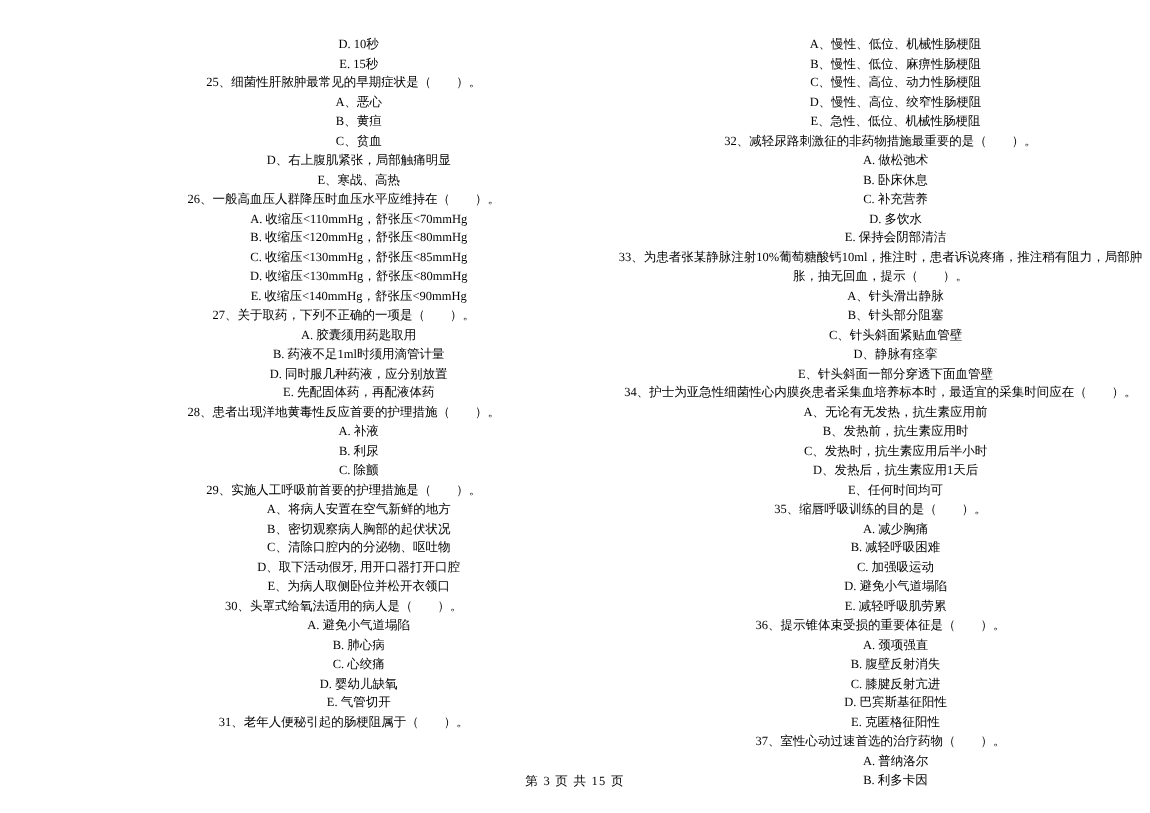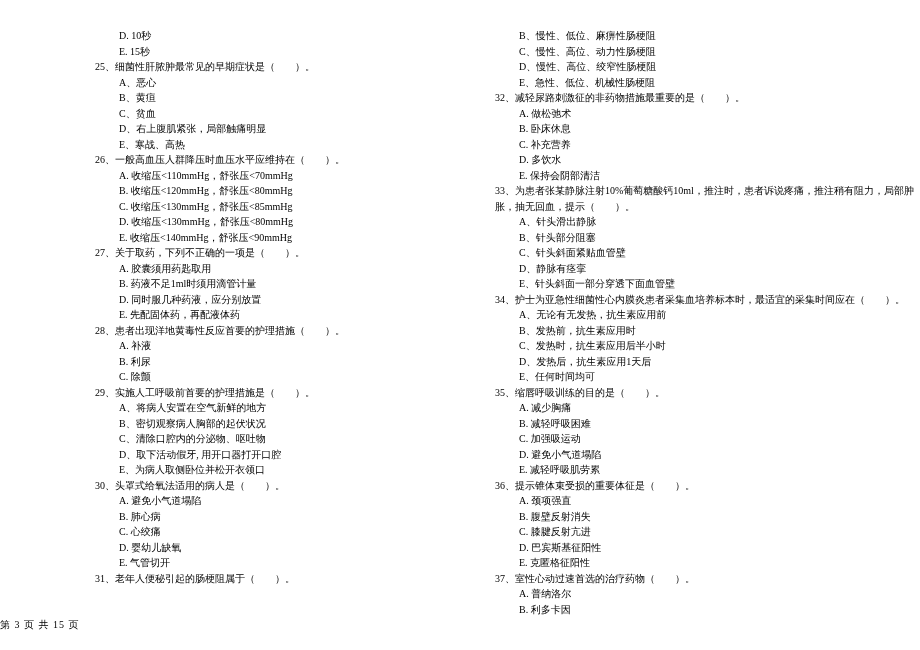--- a/index.html
+++ b/index.html
@@ -14,40 +14,42 @@
       overflow: hidden;
     }
     .page-content {
       display: flex;
       padding: 28px 60px 30px 95px;
       gap: 40px;
     }
     .column {
       flex: 1;
       line-height: 1.55;
+      text-align: center;
     }
     .column-left { flex: 0 0 360px; }
     .column-right { flex: 1; }
     .option-line {
       padding-left: 24px;
       white-space: nowrap;
     }
     .question-line {
       padding-left: 0;
       white-space: nowrap;
     }
     .question-line-indent {
       padding-left: 0;
       white-space: nowrap;
     }
     .footer {
       position: absolute;
       bottom: 18px;
       left: 0;
       right: 0;
+      text-align: center;
       font-size: 10px;
       letter-spacing: 1px;
       font-family: Liberation Serif, serif;
     }
   </style>
 </head>
 <body>
 
 <div class="page-content">
   <div class="column column-left" id="col-left">
@@ -82,20 +84,21 @@
       <div class="option-line">E、为病人取侧卧位并松开衣领口</div>
       <div class="question-line">30、头罩式给氧法适用的病人是（　　）。</div>
       <div class="option-line">A. 避免小气道塌陷</div>
       <div class="option-line">B. 肺心病</div>
       <div class="option-line">C. 心绞痛</div>
       <div class="option-line">D. 婴幼儿缺氧</div>
       <div class="option-line">E. 气管切开</div>
       <div class="question-line">31、老年人便秘引起的肠梗阻属于（　　）。</div>
     </div>
   <div class="column column-right" id="col-right">
+      <div class="option-line">A、慢性、低位、机械性肠梗阻</div>
       <div class="option-line">B、慢性、低位、麻痹性肠梗阻</div>
       <div class="option-line">C、慢性、高位、动力性肠梗阻</div>
       <div class="option-line">D、慢性、高位、绞窄性肠梗阻</div>
       <div class="option-line">E、急性、低位、机械性肠梗阻</div>
       <div class="question-line">32、减轻尿路刺激征的非药物措施最重要的是（　　）。</div>
       <div class="option-line">A. 做松弛术</div>
       <div class="option-line">B. 卧床休息</div>
       <div class="option-line">C. 补充营养</div>
       <div class="option-line">D. 多饮水</div>
       <div class="option-line">E. 保持会阴部清洁</div>

